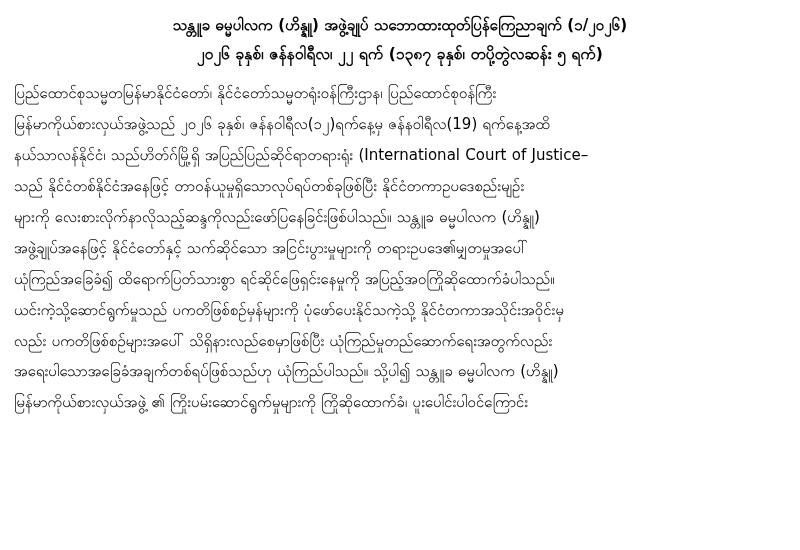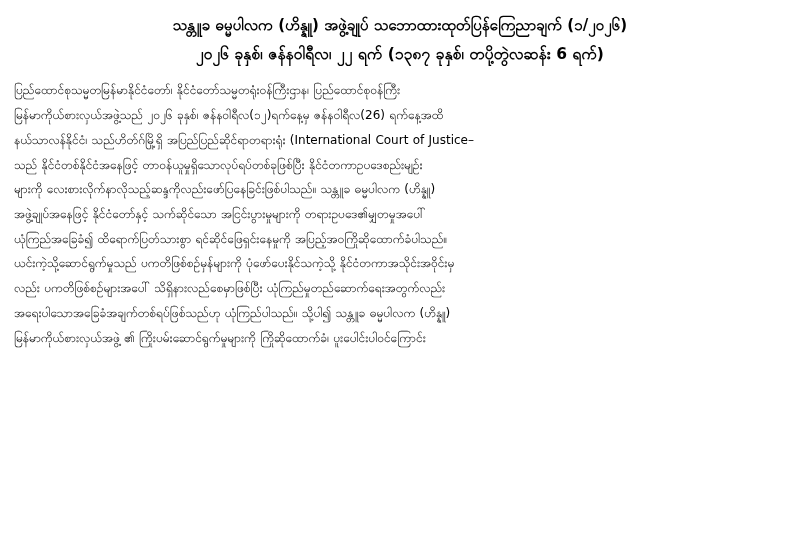--- a/index.html
+++ b/index.html
@@ -38,46 +38,46 @@
     font-size: 15px;
   }
   .doc-header .line.l2 {
     font-size: 15.5px;
   }
   .body-text {
     margin-top: 4px;
   }
   .body-text p {
     margin: 0 0 0 0;
-    font-size: 12px;
+    font-size: 15px;
     line-height: 2.06;
     text-align: justify;
     text-justify: inter-word;
     word-spacing: 0.5px;
     color: #000;
   }
   .body-text p .para-line {
     display: block;
     white-space: nowrap;
   }
 </style>
 </head>
 <body>
 
 <div class="page">
 
   <div class="doc-header">
     <span class="line l1">သန္တူခ ဓမ္မပါလက (ဟိန္နူ) အဖွဲ့ချုပ် သဘောထားထုတ်ပြန်ကြေညာချက် (၁/၂၀၂၆)</span>
-    <span class="line l2">၂၀၂၆ ခုနှစ်၊ ဇန်နဝါရီလ၊ ၂၂ ရက် (၁၃၈၇ ခုနှစ်၊ တပို့တွဲလဆန်း 6 ရက်)</span>
+    <span class="line l2">၂၀၂၆ ခုနှစ်၊ ဇန်နဝါရီလ၊ ၂၂ ရက် (၁၃၈၇ ခုနှစ်၊ တပို့တွဲလဆန်း ၅ ရက်)</span>
   </div>
 
   <div class="body-text">
     <p>
       <span class="para-line">ပြည်ထောင်စုသမ္မတမြန်မာနိုင်ငံတော်၊    နိုင်ငံတော်သမ္မတရုံးဝန်ကြီးဌာန၊    ပြည်ထောင်စုဝန်ကြီး</span>
-      <span class="para-line">မြန်မာကိုယ်စားလှယ်အဖွဲ့သည် ၂၀၂၆ ခုနှစ်၊ ဇန်နဝါရီလ(၁၂)ရက်နေ့မှ ဇန်နဝါရီလ(26) ရက်နေ့အထိ</span>
+      <span class="para-line">မြန်မာကိုယ်စားလှယ်အဖွဲ့သည် ၂၀၂၆ ခုနှစ်၊ ဇန်နဝါရီလ(၁၂)ရက်နေ့မှ ဇန်နဝါရီလ(19) ရက်နေ့အထိ</span>
       <span class="para-line">နယ်သာလန်နိုင်ငံ၊ သည်ဟိတ်ဂ်မြို့ရှိ အပြည်ပြည်ဆိုင်ရာတရားရုံး (International Court of Justice–</span>
       <span class="para-line">သည် နိုင်ငံတစ်နိုင်ငံအနေဖြင့် တာဝန်ယူမှုရှိသောလုပ်ရပ်တစ်ခုဖြစ်ပြီး  နိုင်ငံတကာဥပဒေစည်းမျဉ်း</span>
       <span class="para-line">များကို လေးစားလိုက်နာလိုသည့်ဆန္ဒကိုလည်းဖော်ပြနေခြင်းဖြစ်ပါသည်။ သန္တူခ ဓမ္မပါလက (ဟိန္နူ)</span>
       <span class="para-line">အဖွဲ့ချုပ်အနေဖြင့် နိုင်ငံတော်နှင့် သက်ဆိုင်သော အငြင်းပွားမှုများကို တရားဥပဒေ၏မျှတမှုအပေါ်</span>
       <span class="para-line">ယုံကြည်အခြေခံ၍ ထိရောက်ပြတ်သားစွာ ရင်ဆိုင်ဖြေရှင်းနေမှုကို  အပြည့်အဝကြိုဆိုထောက်ခံပါသည်။</span>
     </p>
     <p>
       <span class="para-line">ယင်းကဲ့သို့ဆောင်ရွက်မှုသည် ပကတိဖြစ်စဉ်မှန်များကို ပုံဖော်ပေးနိုင်သကဲ့သို့ နိုင်ငံတကာအသိုင်းအဝိုင်းမှ</span>
       <span class="para-line">လည်း ပကတိဖြစ်စဉ်များအပေါ် သိရှိနားလည်စေမှာဖြစ်ပြီး  ယုံကြည်မှုတည်ဆောက်ရေးအတွက်လည်း</span>
       <span class="para-line">အရေးပါသောအခြေခံအချက်တစ်ရပ်ဖြစ်သည်ဟု ယုံကြည်ပါသည်။ သို့ပါ၍ သန္တူခ ဓမ္မပါလက (ဟိန္နူ)</span>

